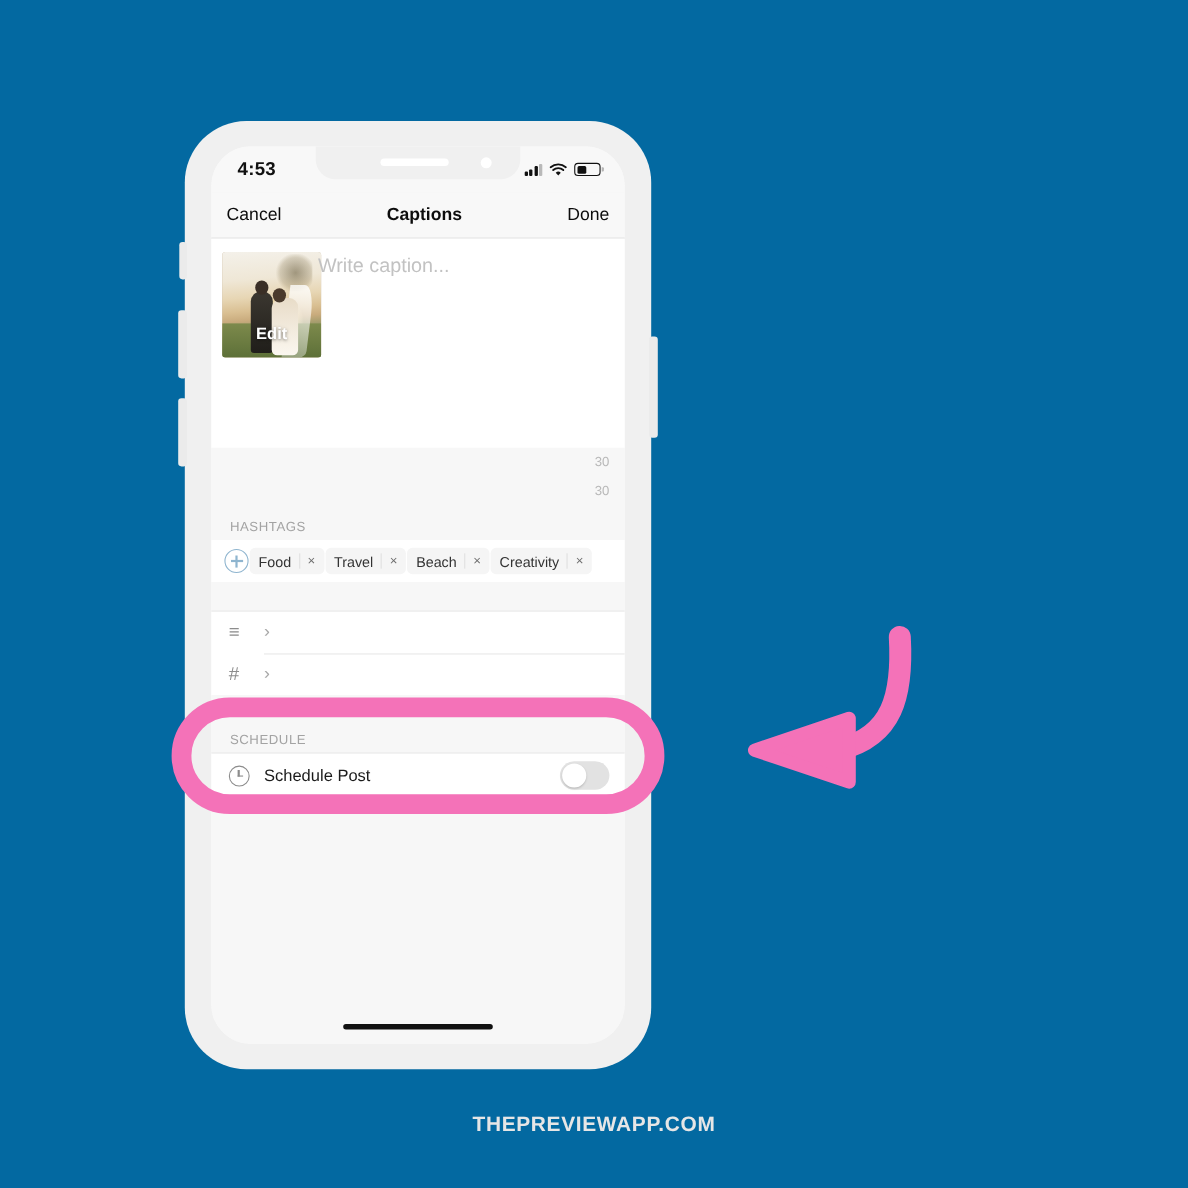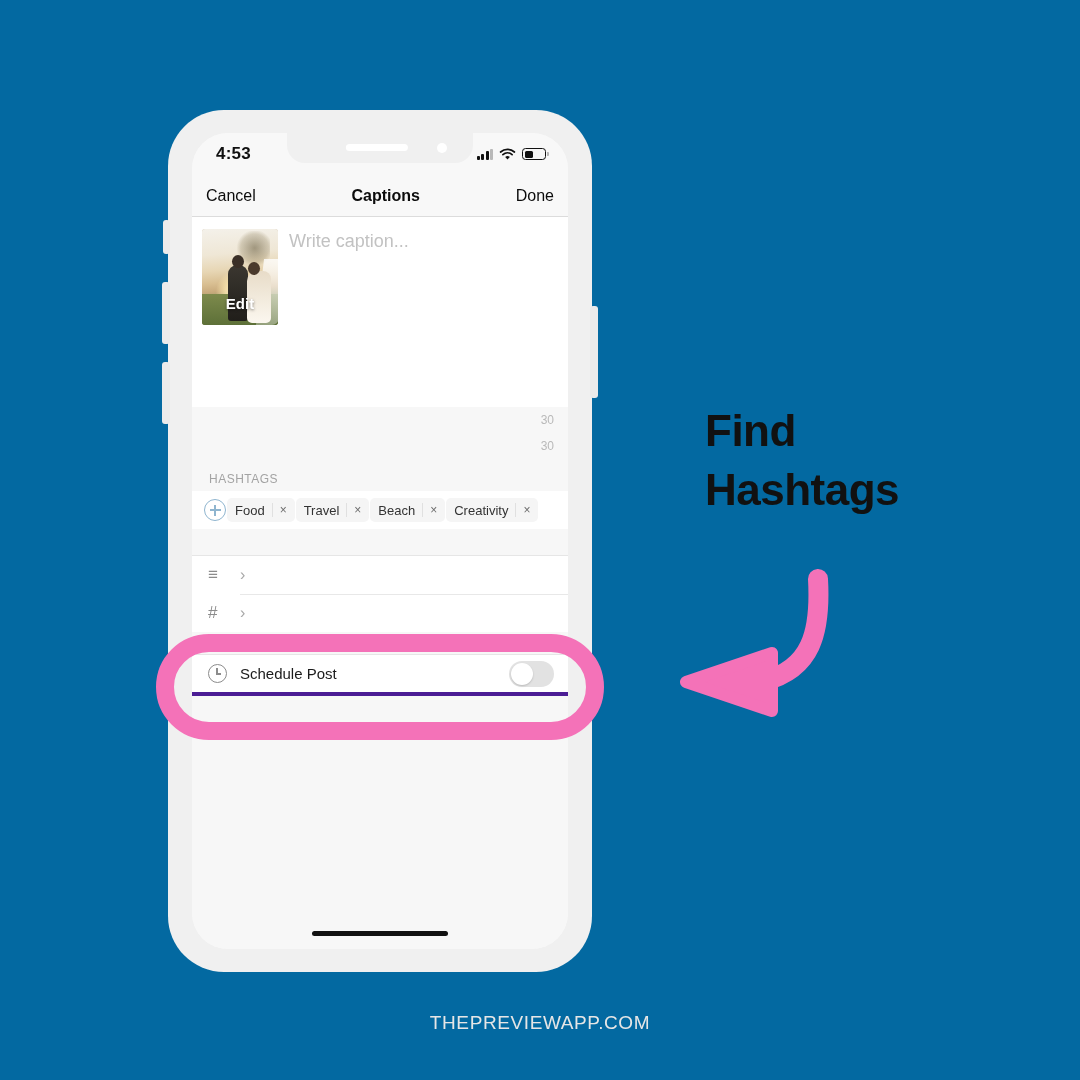--- a/index.html
+++ b/index.html
@@ -84,21 +84,21 @@
   }
   #nav-cancel, #nav-done { font-size: 16px; color: #0c0c0c; }
   #nav-title { font-size: 16px; font-weight: 700; color: #0c0c0c; }
 
   
   #content { position: absolute; top: 84px; left: 0; right: 0; bottom: 0; background: #f7f7f7; }
 
   #caption-block { background: #fff; height: 190px; position: relative; }
   #thumb {
     position: absolute; left: 10px; top: 12px;
-    width: 76px; height: 96px;
+    width: 90px; height: 96px;
     border-radius: 3px; overflow: hidden;
     background: #cdbda4;
   }
   .ph-sky { position: absolute; inset: 0; background:
       linear-gradient(175deg, #f4f1ea 0%, #efe7d6 26%, #e7d6b4 42%, #d9bf92 54%, #c9ab7d 62%, #9e9a6a 70%, #7e8a4f 80%, #6f7f45 100%); }
   .ph-sun {
     position: absolute; right: 16px; top: 40px; width: 46px; height: 46px; border-radius: 50%;
     background: radial-gradient(circle, rgba(255,248,225,.98) 0%, rgba(255,236,180,.72) 42%, rgba(255,226,160,0) 72%);
   }
   .ph-ground { position: absolute; left: 0; right: 0; bottom: 0; height: 32%;
@@ -176,21 +176,21 @@
   }
   .tool-icon { width: 32px; flex: none; color: #8c8c8c; font-size: 17px; }
   .tool-label { flex: 1; }
   .chev { color: #a8a8a8; font-size: 16px; }
   #tools-gap { height: 22px; background: #f7f7f7; }
   #schedule-label {
     height: 30px; display: flex; align-items: flex-end; padding: 0 0 5px 17px;
     font-size: 12px; color: #a3a3a3; letter-spacing: .5px; background: #f7f7f7;
   }
   #schedule-row {
-    height: 42px; background: #fff; border-top: 1px solid #e6e6e6; border-bottom: 4px solid #4c1d95;
+    height: 42px; background: #fff; border-top: 1px solid #e6e6e6; border-bottom: 1px solid #4c1d95;
     display: flex; align-items: center; padding: 0 14px 0 16px; font-size: 15px; color: #1b1b1b;
   }
   .clock-icon {
     width: 19px; height: 19px; border: 1.6px solid #8c8c8c; border-radius: 50%;
     position: relative; flex: none; margin-right: 13px;
   }
   .clock-icon::before { content: ""; position: absolute; left: 7.2px; top: 3.4px; width: 1.5px; height: 6.4px; background: #8c8c8c; }
   .clock-icon::after { content: ""; position: absolute; left: 7.2px; top: 8.2px; width: 5px; height: 1.5px; background: #8c8c8c; }
   #toggle {
     margin-left: auto; width: 45px; height: 26px; border-radius: 13px; background: #e2e2e2;
@@ -218,21 +218,21 @@
   #callout-text {
     position: absolute; left: 705px; top: 402px;
     font-size: 44px; font-weight: 700; line-height: 1.33;
     color: #111; letter-spacing: -.5px;
   }
   #callout-arrow { position: absolute; left: 668px; top: 565px; width: 180px; height: 165px; }
 
   
   #watermark {
     position: absolute; left: 0; right: 0; top: 1012px; text-align: center;
-    font-size: 19px; font-weight: 400; letter-spacing: .6px; color: #e6e6e6;
+    font-size: 19px; font-weight: 700; letter-spacing: .6px; color: #e6e6e6;
   }
 </style>
 </head>
 <body>
 
 <div id="stage">
 
   <div id="phone-frame">
     <div class="side-btn" id="btn-silent"></div>
     <div class="side-btn" id="btn-volup"></div>
@@ -326,39 +326,36 @@
             <span class="chev">›</span>
           </div>
           <div class="tool-row">
             <span class="tool-icon">#</span>
             <span class="chev">›</span>
           </div>
         </div>
 
         <div id="tools-gap"></div>
 
+        <div id="schedule-label">SCHEDULE</div>
 
         <div id="schedule-row">
           <span class="clock-icon"></span>
           <span>Schedule Post</span>
           <span id="toggle"></span>
         </div>
 
       </div>
 
       <div id="home-indicator"></div>
     </div>
   </div>
 
   <div id="highlight-oval"></div>
 
-  <div id="callout-text">
-    <div>Find</div>
-    <div>Hashtags</div>
-  </div>
 
   <svg id="callout-arrow" viewBox="0 0 180 165">
     <path d="M150 14 C153 68 143 104 96 116" stroke="#f472b8" stroke-width="20" fill="none" stroke-linecap="round"></path>
     <path d="M104 88 L104 146 L18 117 Z" fill="#f472b8" stroke="#f472b8" stroke-width="12" stroke-linejoin="round"></path>
   </svg>
 
   <div id="watermark">THEPREVIEWAPP.COM</div>
 
 </div>
 

